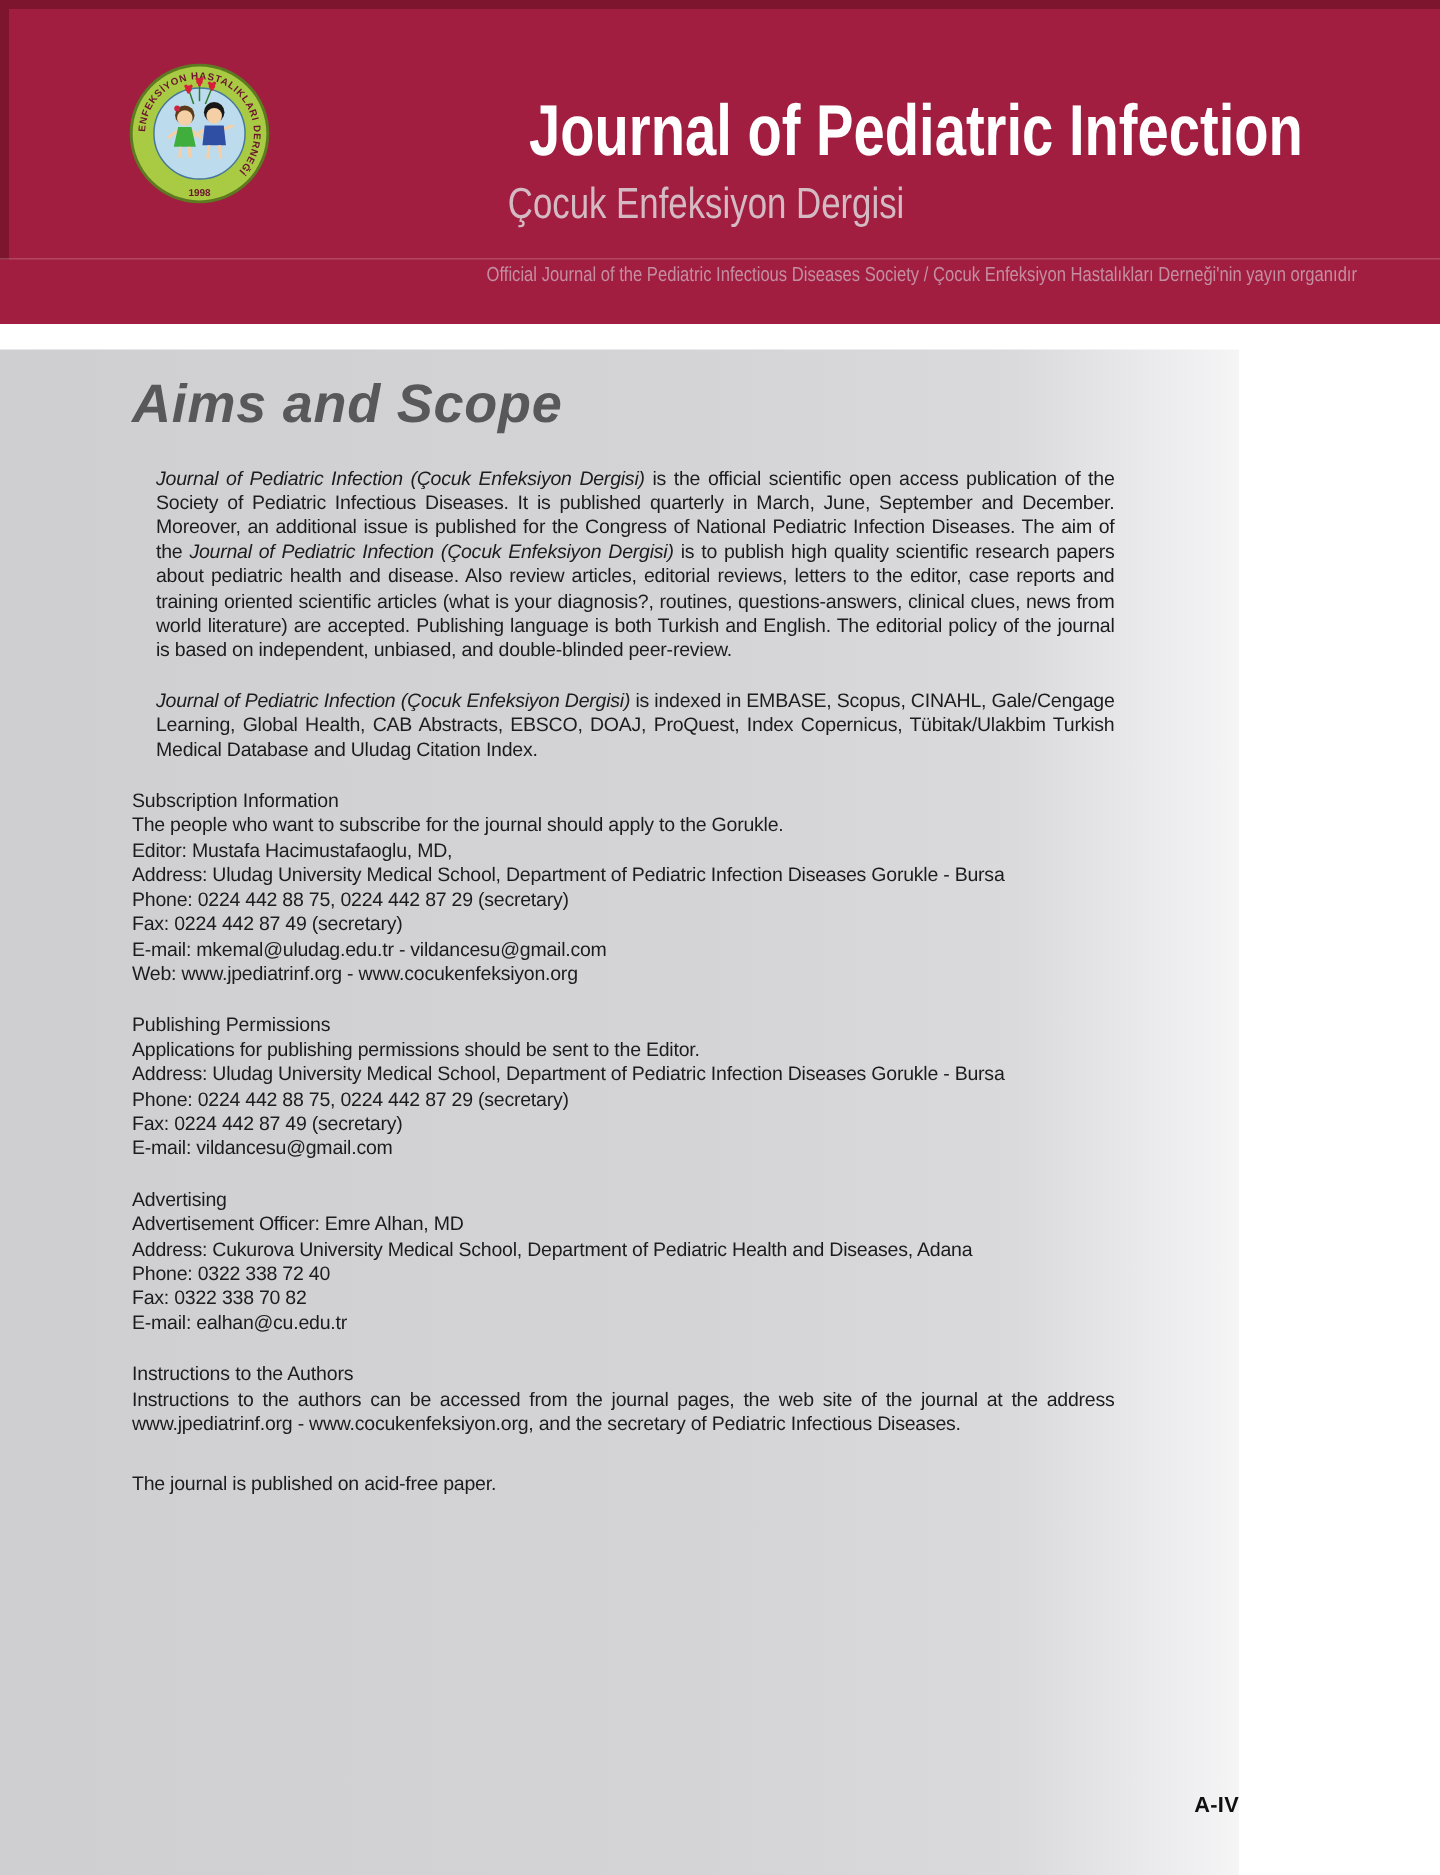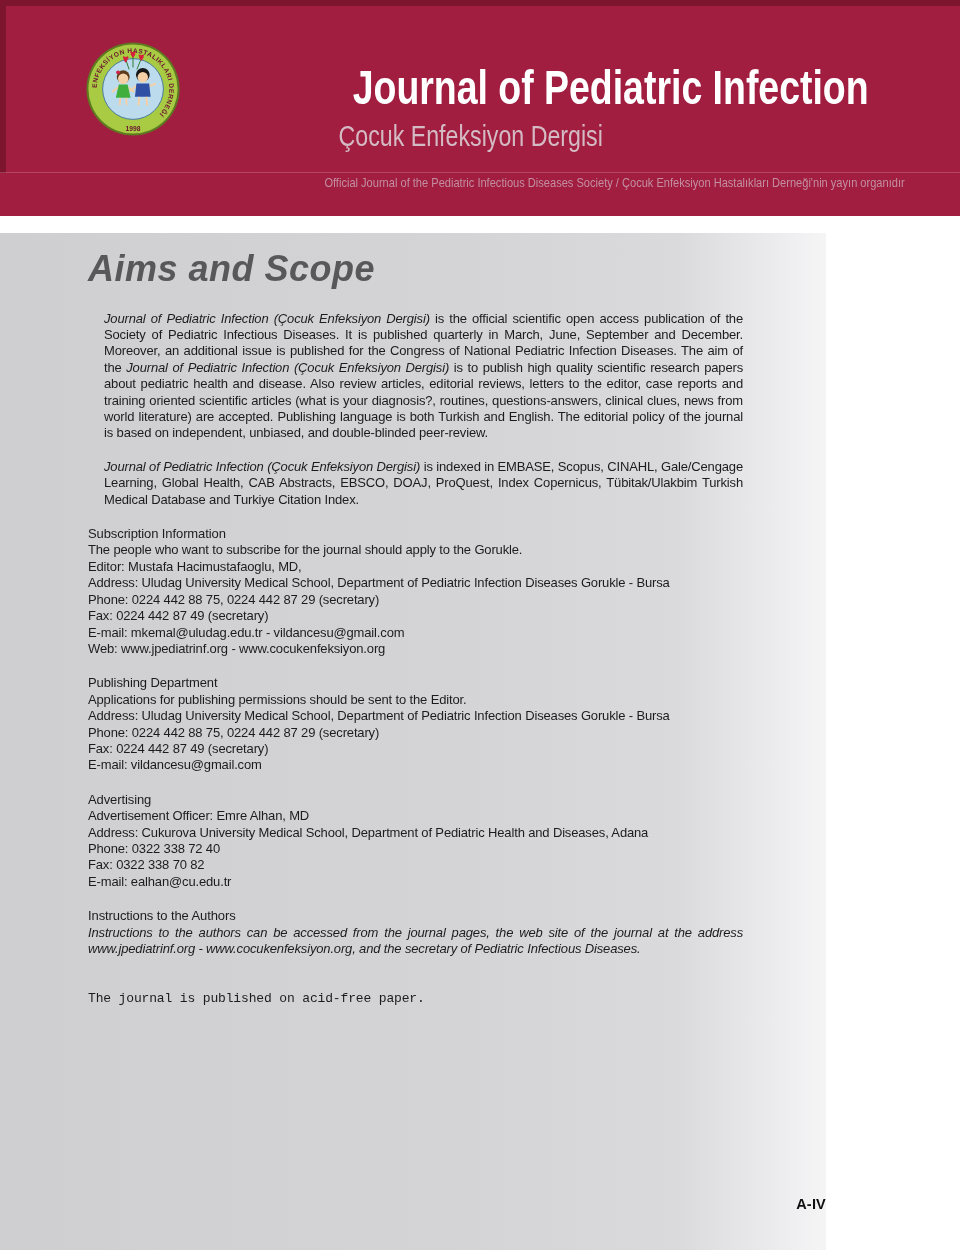--- a/index.html
+++ b/index.html
@@ -24,22 +24,22 @@
   .content{position:absolute;top:233px;left:0;width:826px;height:1017px;box-sizing:border-box;
            padding:16px 83px 0 88px;color:#1c1c1e;
            background:linear-gradient(90deg,#cfcfd1 0%,#d4d4d6 55%,#dadadc 82%,#ececee 94%,#f5f5f6 100%);}
   .page-heading{margin:0 0 22px 0;font-size:36px;line-height:1.1;font-weight:bold;font-style:italic;
                 color:#58585a;letter-spacing:0.5px;}
   .para{margin:0 0 17px 16px;font-size:13px;line-height:16.4px;text-align:justify;letter-spacing:-0.15px;}
   .para .it{font-style:italic;}
   .info-section{margin-top:18px;}
   .sec-heading{margin:0;font-size:13px;line-height:16.4px;font-weight:normal;letter-spacing:-0.1px;}
   .line{font-size:13px;line-height:16.4px;letter-spacing:-0.15px;}
-  .line.just{text-align:justify;font-style:italic;}
-  .closing-note{margin-top:34px;font-size:13px;line-height:16.4px;letter-spacing:-0.15px;font-family:Liberation Mono, monospace;}
+  .line.just{text-align:justify;}
+  .closing-note{margin-top:24px;font-size:13px;line-height:16.4px;letter-spacing:-0.15px;}
   .page-number{position:absolute;left:0;right:0;top:963px;text-align:right;
                font-size:14.5px;font-weight:bold;color:#101010;letter-spacing:0.2px;}
 </style>
 </head>
 <body>
 
 <div class="page">
 
   <header class="masthead">
     <div class="edge-top"></div>
@@ -102,38 +102,38 @@
       <div class="journal-title">Journal of Pediatric Infection</div>
       <div class="journal-subtitle">Çocuk Enfeksiyon Dergisi</div>
       <div class="journal-tagline">Official Journal of the Pediatric Infectious Diseases Society / Çocuk Enfeksiyon Hastalıkları Derneği'nin yayın organıdır</div>
     </div>
   </header>
 
   <main class="content">
     <h1 class="page-heading">Aims and Scope</h1>
 
     <p class="para"><span class="it">Journal of Pediatric Infection (Çocuk Enfeksiyon Dergisi)</span><span> is the official scientific open access publication of the Society of Pediatric Infectious Diseases. It is published quarterly in March, June, September and December. Moreover, an additional issue is published for the Congress of National Pediatric Infection Diseases. The aim of the </span><span class="it">Journal of Pediatric Infection (Çocuk Enfeksiyon Dergisi)</span><span> is to publish high quality scientific research papers about pediatric health and disease. Also review articles, editorial reviews, letters to the editor, case reports and training oriented scientific articles (what is your diagnosis?, routines, questions-answers, clinical clues, news from world literature) are accepted. Publishing language is both Turkish and English. The editorial policy of the journal is based on independent, unbiased, and double-blinded peer-review.</span></p>
-    <p class="para"><span class="it">Journal of Pediatric Infection (Çocuk Enfeksiyon Dergisi)</span><span> is indexed in EMBASE, Scopus, CINAHL, Gale/Cengage Learning, Global Health, CAB Abstracts, EBSCO, DOAJ, ProQuest, Index Copernicus, Tübitak/Ulakbim Turkish Medical Database and Turkiye Citation Index.</span></p>
+    <p class="para"><span class="it">Journal of Pediatric Infection (Çocuk Enfeksiyon Dergisi)</span><span> is indexed in EMBASE, Scopus, CINAHL, Gale/Cengage Learning, Global Health, CAB Abstracts, EBSCO, DOAJ, ProQuest, Index Copernicus, Tübitak/Ulakbim Turkish Medical Database and Uludag Citation Index.</span></p>
 
     <div>
   <section class="info-section">
     <h2 class="sec-heading">Subscription Information</h2>
     <div>
             <div class="line">The people who want to subscribe for the journal should apply to the Gorukle.</div>
             <div class="line">Editor: Mustafa Hacimustafaoglu, MD,</div>
             <div class="line">Address: Uludag University Medical School, Department of Pediatric Infection Diseases Gorukle - Bursa</div>
             <div class="line">Phone: 0224 442 88 75, 0224 442 87 29 (secretary)</div>
             <div class="line">Fax: 0224 442 87 49 (secretary)</div>
             <div class="line">E-mail: mkemal@uludag.edu.tr - vildancesu@gmail.com</div>
             <div class="line">Web: www.jpediatrinf.org - www.cocukenfeksiyon.org</div>
           </div>
   </section>
 
   <section class="info-section">
-    <h2 class="sec-heading">Publishing Department</h2>
+    <h2 class="sec-heading">Publishing Permissions</h2>
     <div>
             <div class="line">Applications for publishing permissions should be sent to the Editor.</div>
             <div class="line">Address: Uludag University Medical School, Department of Pediatric Infection Diseases Gorukle - Bursa</div>
             <div class="line">Phone: 0224 442 88 75, 0224 442 87 29 (secretary)</div>
             <div class="line">Fax: 0224 442 87 49 (secretary)</div>
             <div class="line">E-mail: vildancesu@gmail.com</div>
           </div>
   </section>
 
   <section class="info-section">

